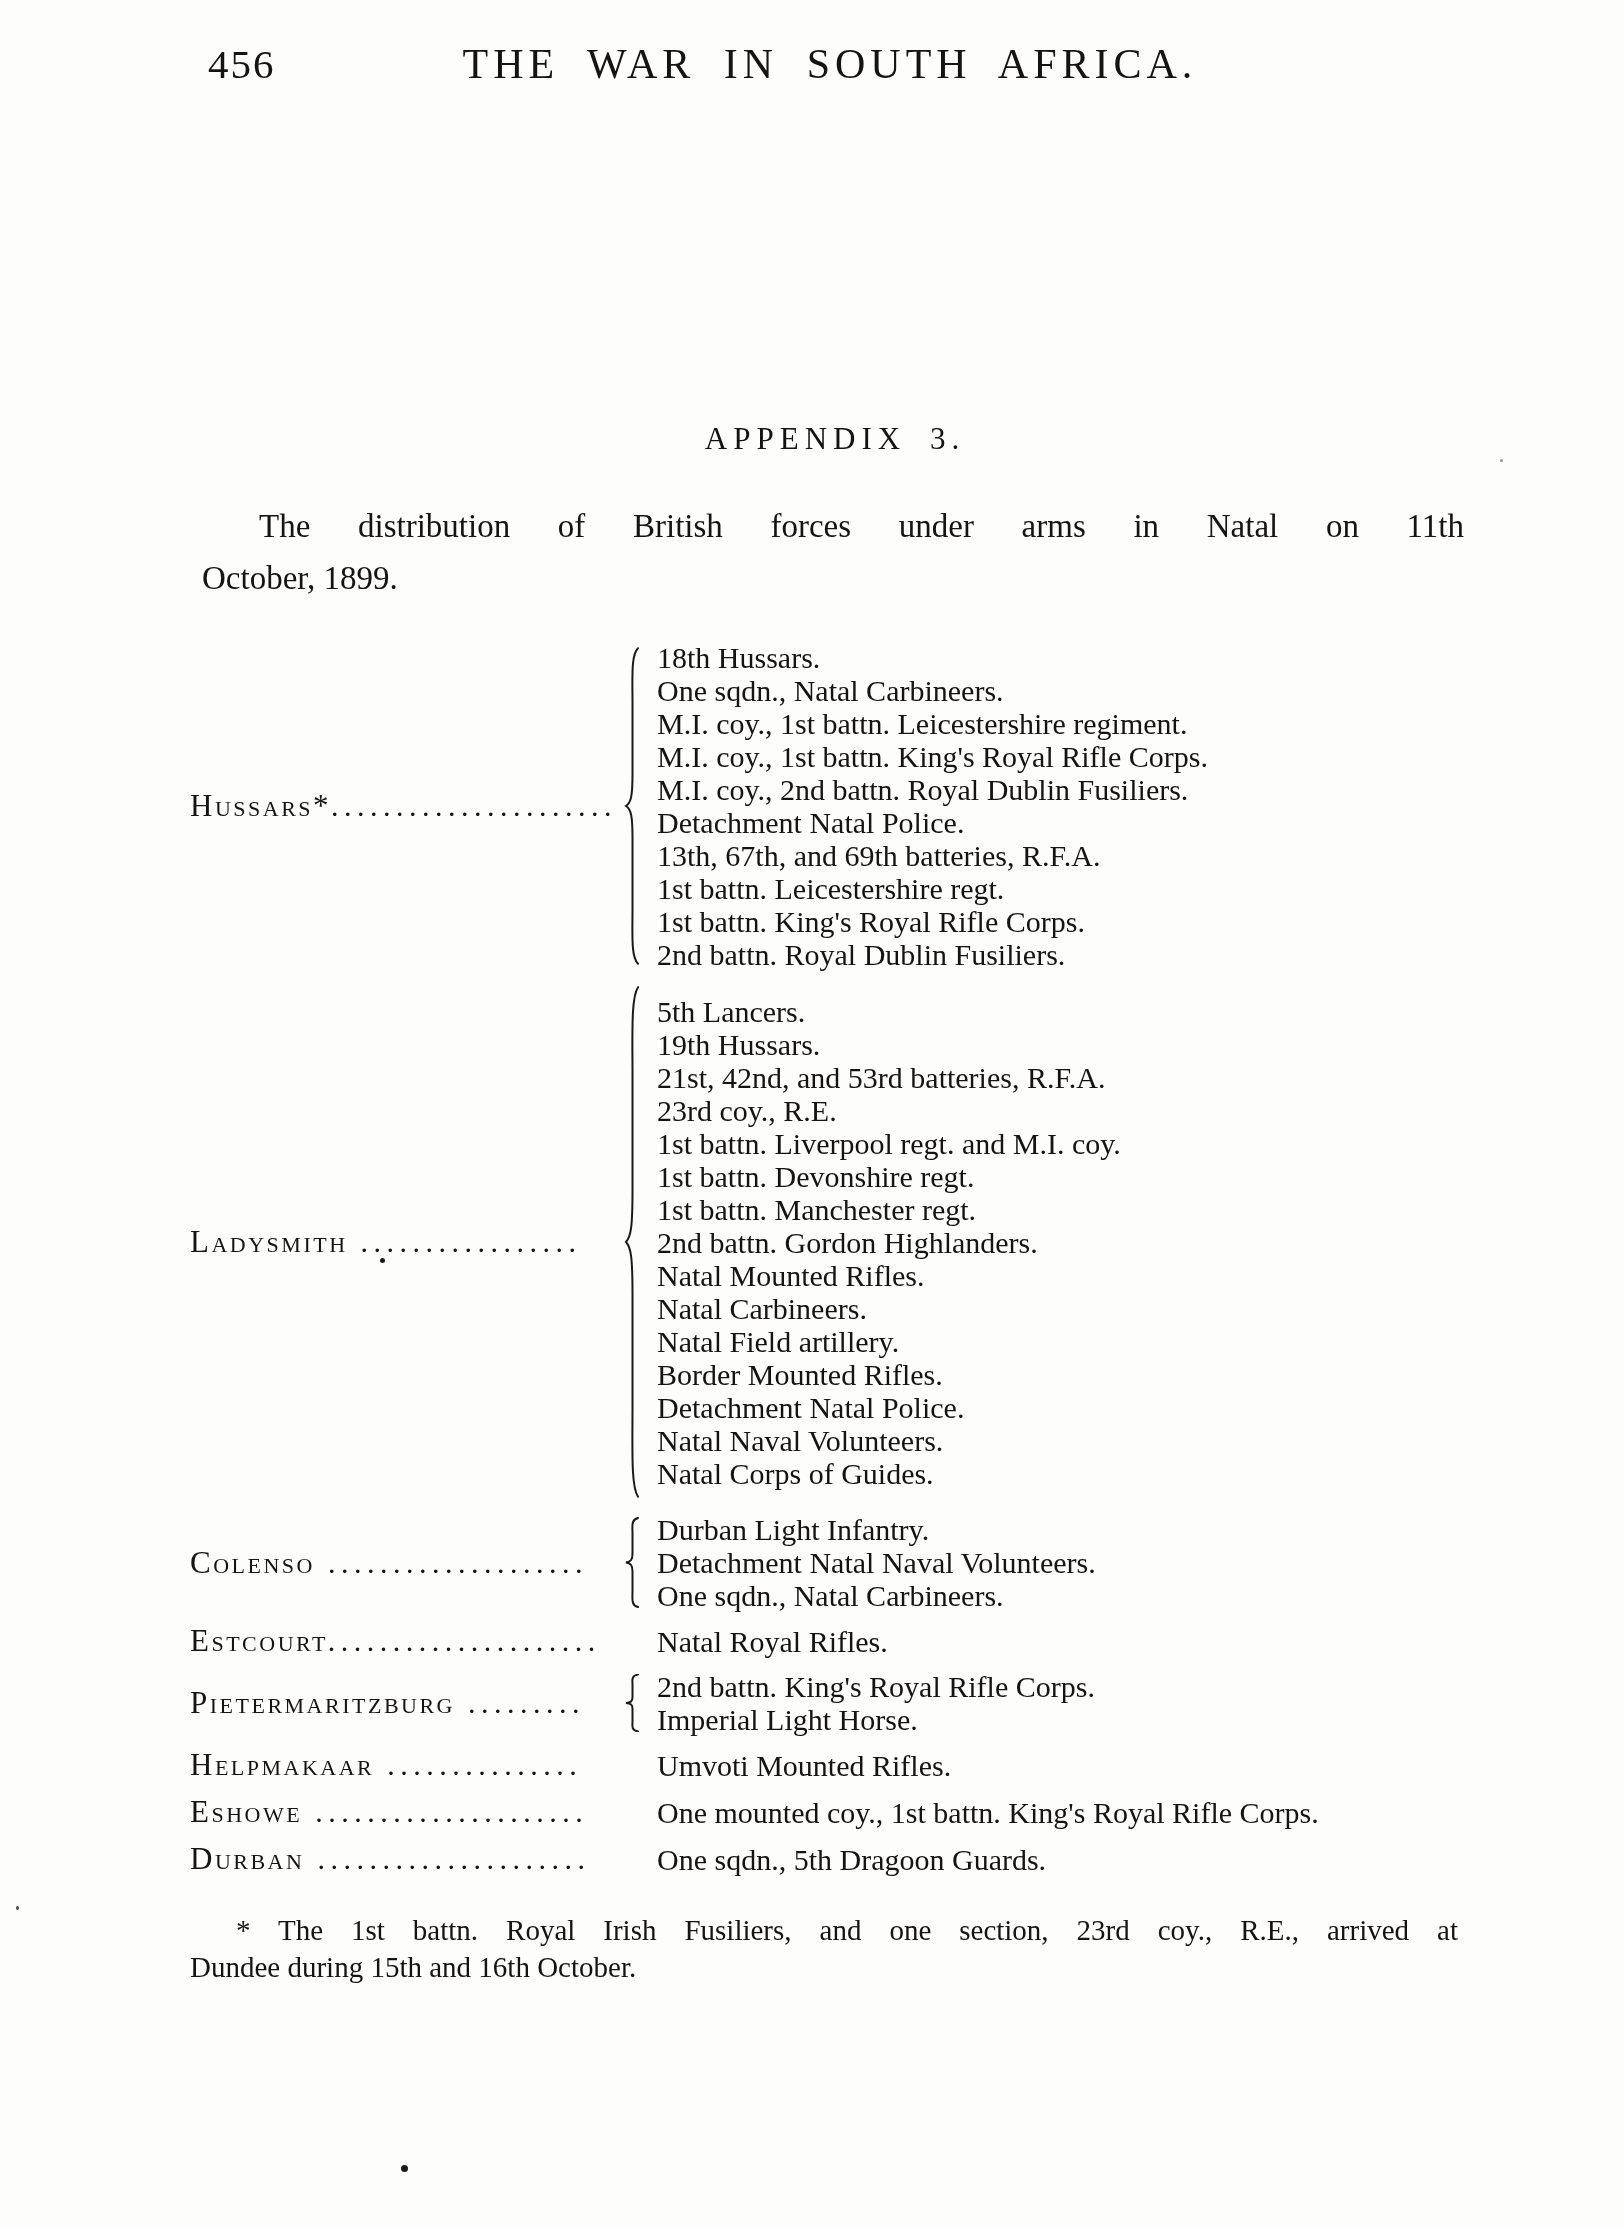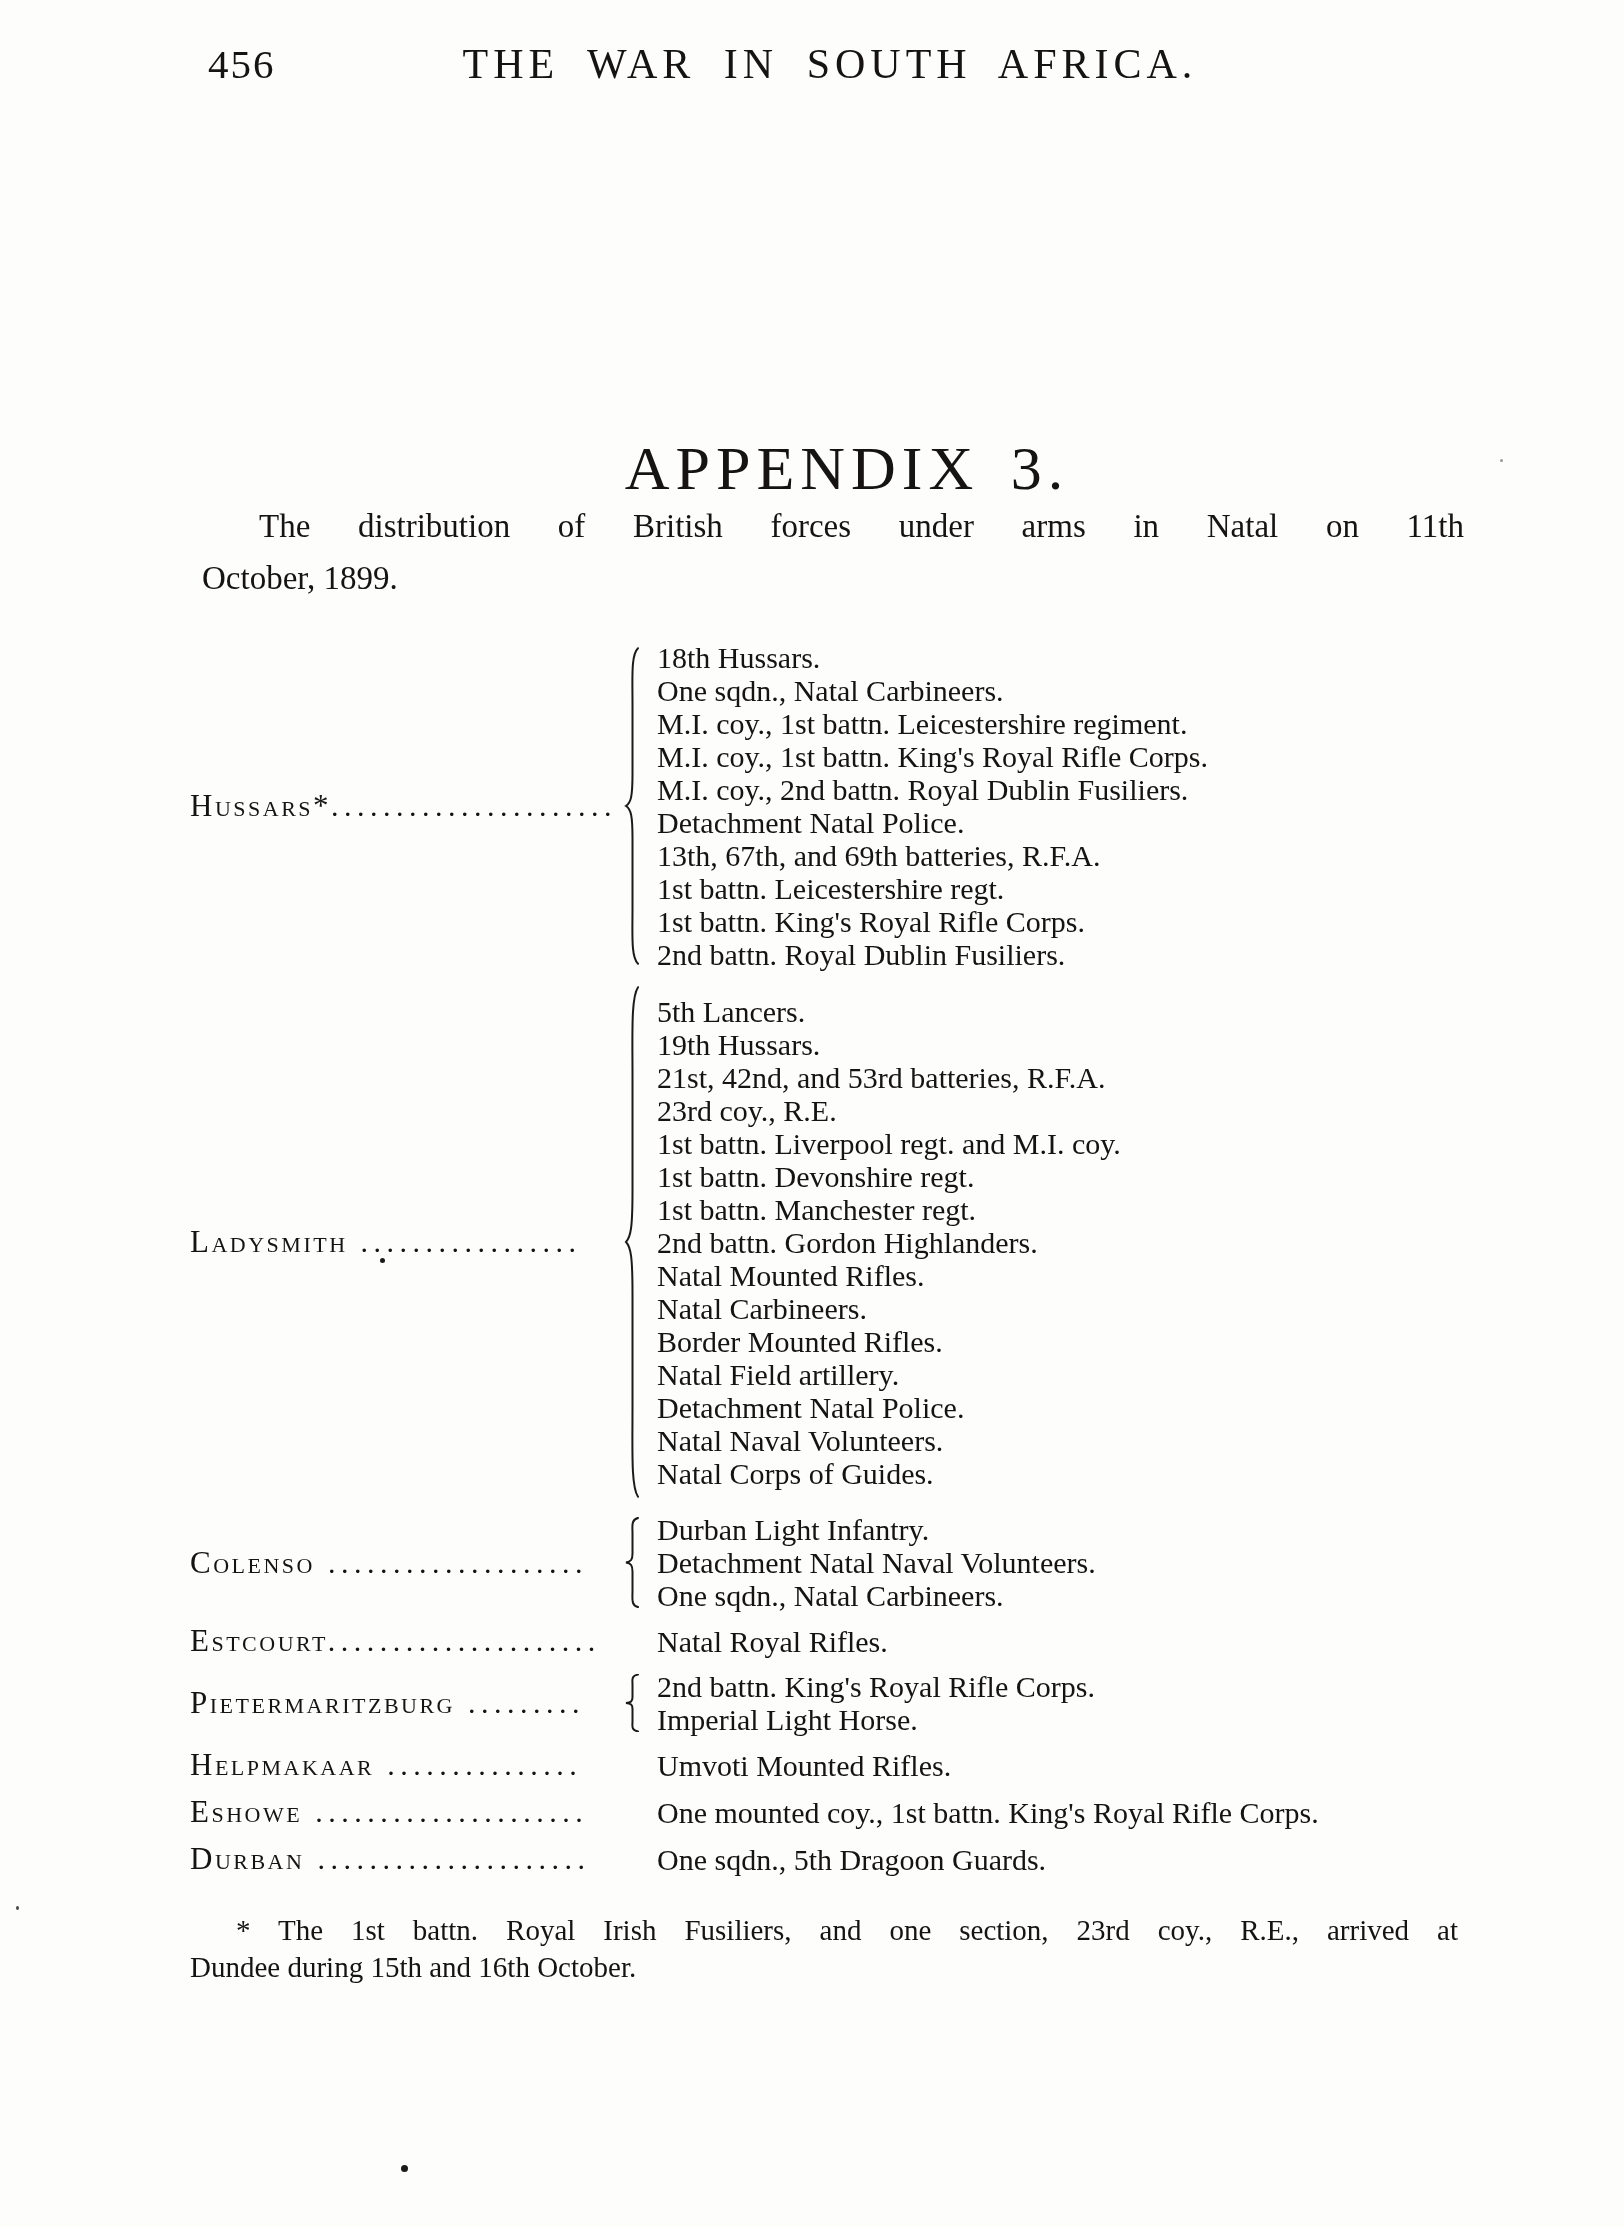--- a/index.html
+++ b/index.html
@@ -22,23 +22,23 @@
     font-size:41px;letter-spacing:2px;margin-left:22px;
   }
   .running-title{
     position:absolute;left:830px;top:40px;
     transform:translateX(-50%);
     font-size:42px;letter-spacing:5px;word-spacing:13px;
     white-space:nowrap;
   }
   
   .appendix-title{
-    position:absolute;left:831px;top:417px;margin:16px;
+    position:absolute;left:831px;top:417px;margin:4px;
     transform:translateX(-50%);
-    font-size:62px;font-weight:normal;
+    font-size:31px;font-weight:normal;
     letter-spacing:6px;word-spacing:10px;
     white-space:nowrap;
   }
   
   .intro{
     position:absolute;left:190px;top:488px;width:1262px;margin:12px;
     font-size:33px;line-height:52px;
   }
   .intro-line1{display:block;text-align:justify;text-align-last:justify;text-indent:57px;}
   .intro-line2{display:block;}
@@ -143,22 +143,22 @@
           <li>5th Lancers.</li>
           <li>19th Hussars.</li>
           <li>21st, 42nd, and 53rd batteries, R.F.A.</li>
           <li>23rd coy., R.E.</li>
           <li>1st battn. Liverpool regt. and M.I. coy.</li>
           <li>1st battn. Devonshire regt.</li>
           <li>1st battn. Manchester regt.</li>
           <li>2nd battn. Gordon Highlanders.</li>
           <li>Natal Mounted Rifles.</li>
           <li>Natal Carbineers.</li>
+          <li>Natal Field artillery.</li>
           <li>Border Mounted Rifles.</li>
-          <li>Natal Field artillery.</li>
           <li>Detachment Natal Police.</li>
           <li>Natal Naval Volunteers.</li>
           <li>Natal Corps of Guides.</li>
         </ul>
       </div>
       <div class="dist-row">
         <div class="label-cell">
           <span class="place">Colenso</span>
           <span class="leader"> ....................</span>
         </div>

